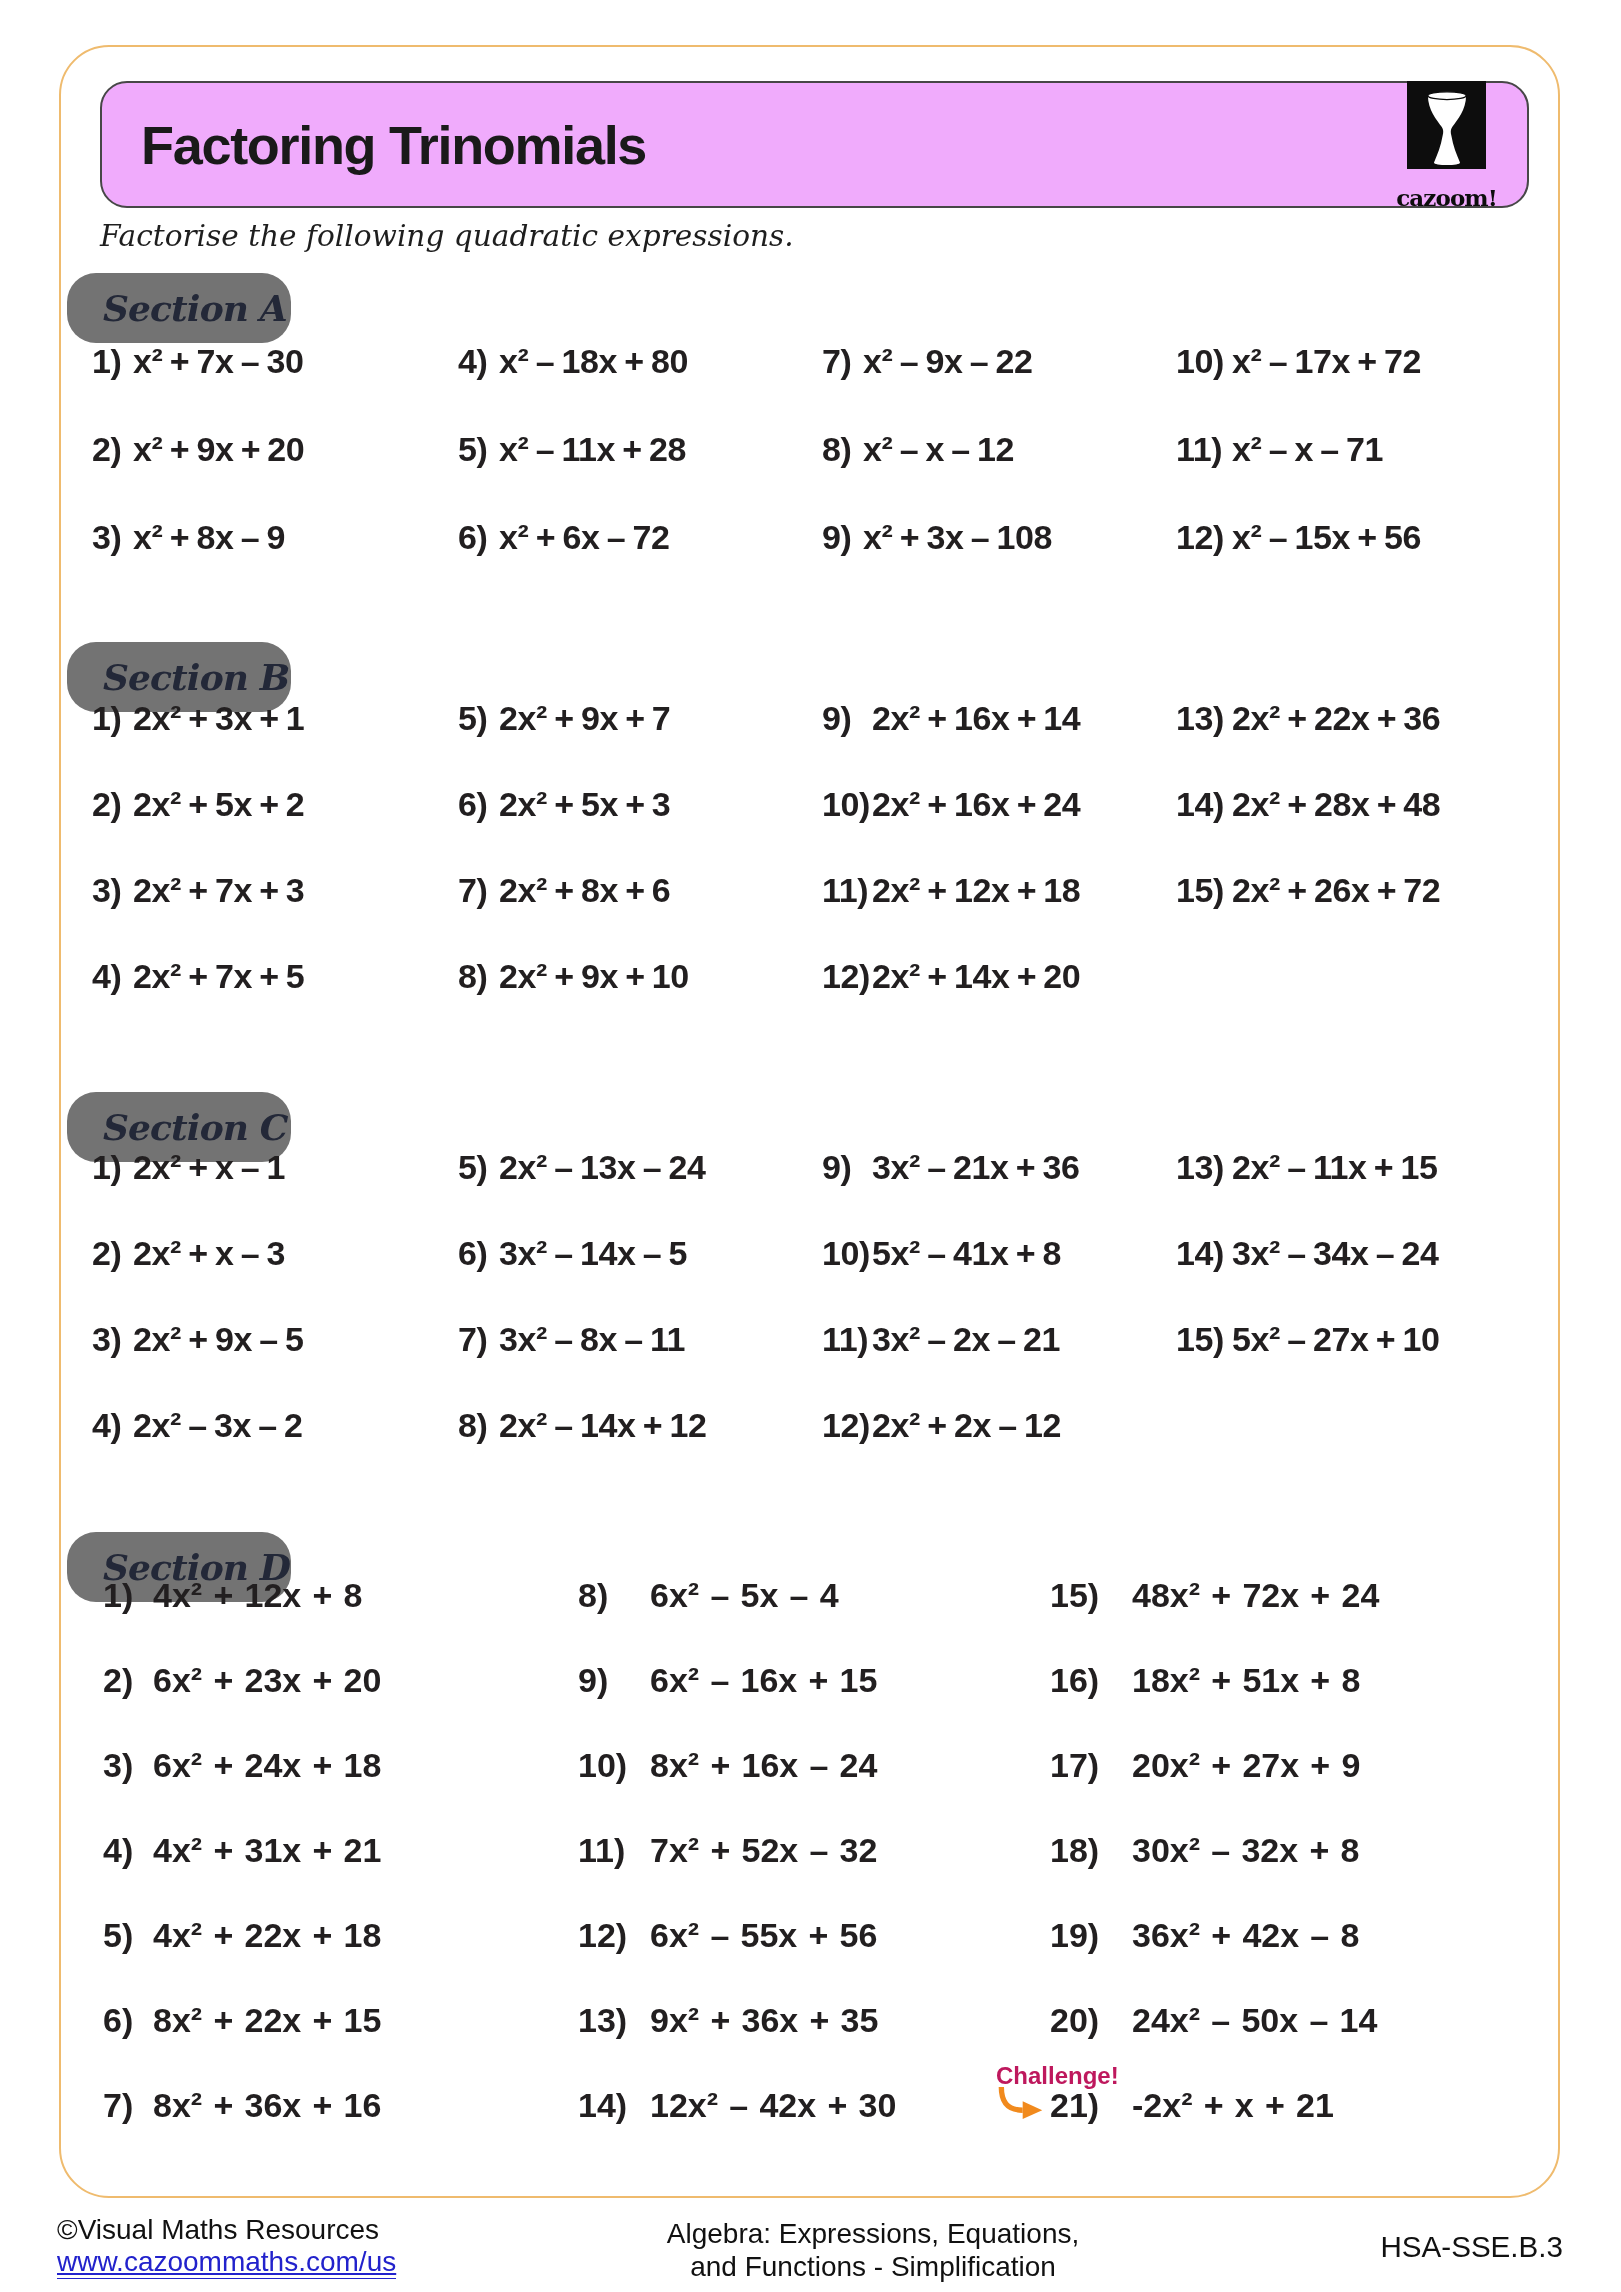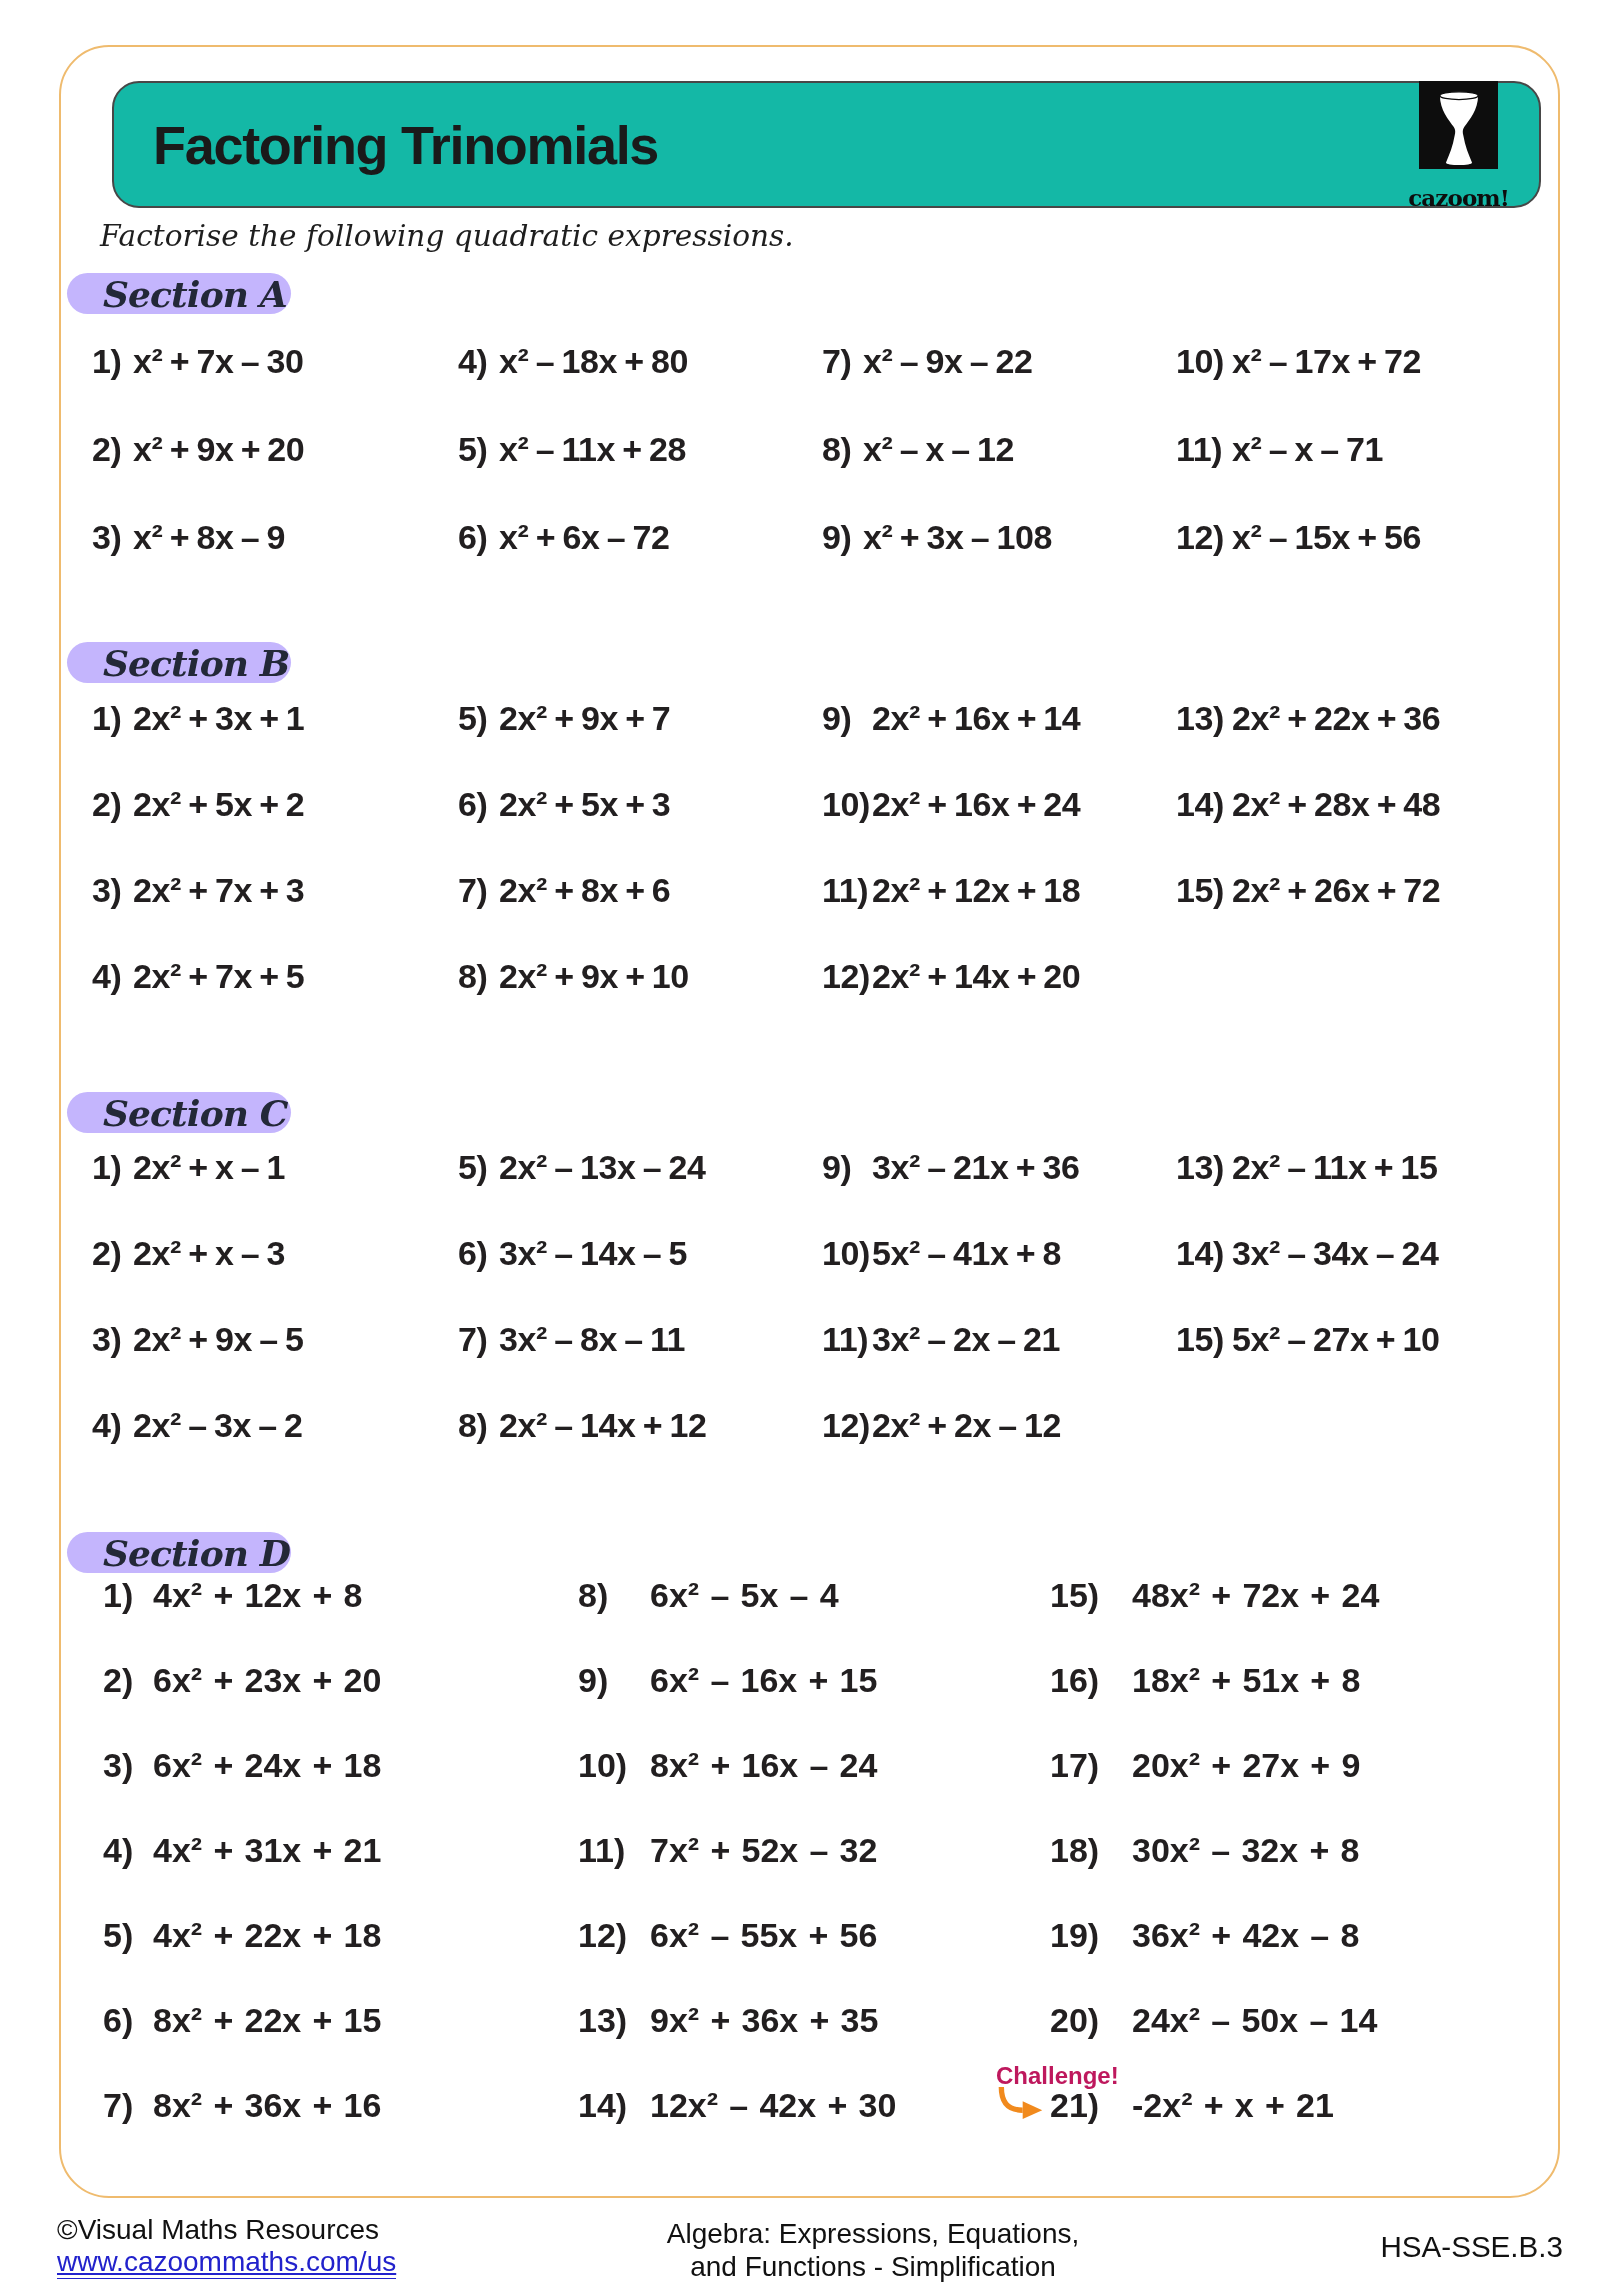--- a/index.html
+++ b/index.html
@@ -2,30 +2,30 @@
 <html style="font-size:14.3px"><head>
 <meta charset="utf-8">
 <style>
   html,body{margin:0;padding:0;}
   body{
     width:1622px;height:2293px;background:#ffffff;position:relative;overflow:hidden;
     font-family:"Liberation Sans",sans-serif;
   }
   .frame{position:absolute;left:59px;top:45px;width:1497px;height:2149px;
     border:2.7px solid #EFBB6E;border-radius:50px;}
-  .titlebox{position:absolute;left:112px;top:81px;width:1429px;height:127px;
-    background:#14b8a6;border:2.7px solid #474747;border-radius:27px;box-sizing:border-box;
+  .titlebox{position:absolute;left:100px;top:81px;width:1429px;height:127px;
+    background:#f0abfc;border:2.7px solid #474747;border-radius:27px;box-sizing:border-box;
     display:flex;align-items:center;justify-content:space-between;padding:0 30px 0 39px;}
   .title{font-size:54px;font-weight:bold;color:#1a1a1a;letter-spacing:-1.3px;}
   .logo{display:flex;flex-direction:column;align-items:center;margin-top:3.6px;}
   .logo-icon{width:79px;height:88px;background:#0d0d0d;display:flex;align-items:flex-end;justify-content:center;}
   .logo-text{font-family:"DejaVu Serif",serif;font-weight:bold;font-size:23px;color:#0d0d0d;margin-top:15px;letter-spacing:-0.9px;}
   .instruction{position:absolute;left:100px;top:219px;font-family:"DejaVu Serif",serif;
     font-style:italic;font-size:29.6px;color:#1e1e1e;}
-  .pill{position:absolute;left:67px;width:224px;height:41px;background:#c4b5fd;border-radius:29px;
+  .pill{position:absolute;left:67px;width:224px;height:70px;background:#737373;border-radius:29px;
     display:flex;align-items:center;padding-left:36px;box-sizing:border-box;}
   .pill span{font-family:"DejaVu Serif",serif;font-weight:bold;font-style:italic;font-size:36px;
     color:#232838;letter-spacing:-0.9px;white-space:nowrap;}
   .col{position:absolute;}
   .item{display:flex;align-items:flex-start;font-weight:bold;font-size:34px;color:#221F20;
     line-height:1.12;letter-spacing:-0.4px;}
   .item .num{flex:none;width:41px;}
   .item .expr{white-space:nowrap;word-spacing:-1.8px;}
   .nw56 .num{width:50px;}
   .nw62 .num{width:56px;}

